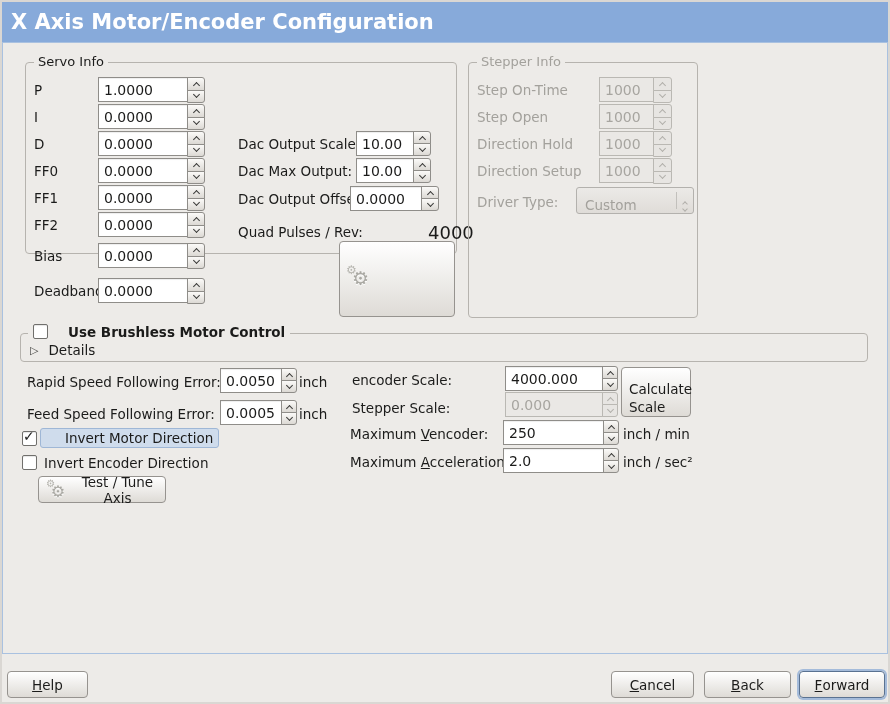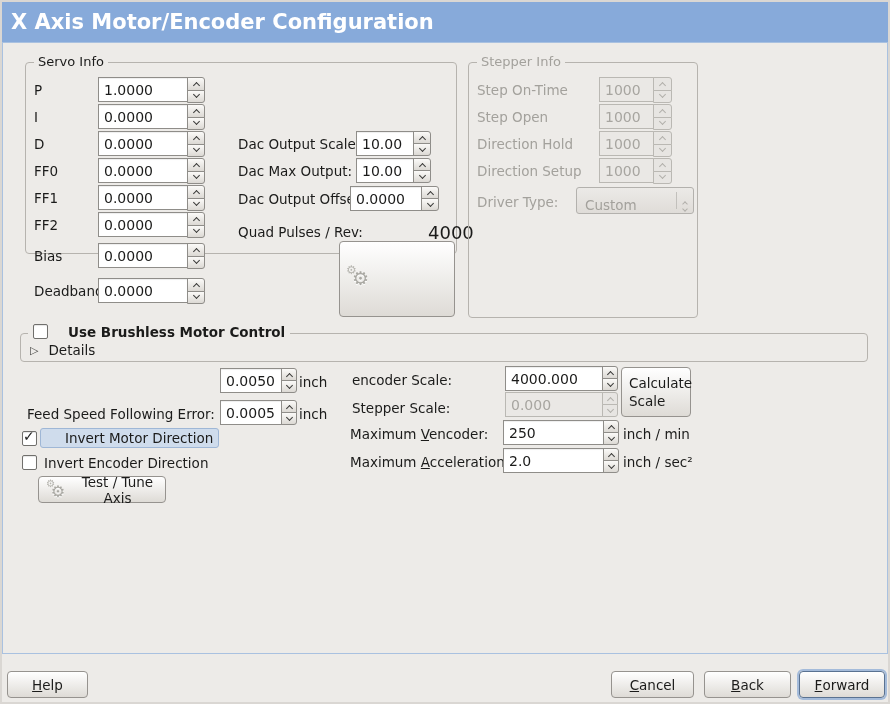--- a/index.html
+++ b/index.html
@@ -270,20 +270,21 @@
   <div class="abs frame" style="left:18px;top:331px;width:848px;height:29px;"></div>
   <div class="abs" style="left:26px;top:320px;height:19px;display:flex;align-items:center;gap:20px;background:#edebe8;padding:0 5px;">
     <span class="cb" style="position:relative;flex:0 0 15px;"></span>
     <span style="font-size:13.5px;font-weight:bold;white-space:nowrap;">Use Brushless Motor Control</span>
   </div>
   <div class="abs" style="left:28px;top:340px;display:flex;align-items:center;gap:10px;">
     <span class="expander-arrow">▷</span>
     <span class="lbl">Details</span>
   </div>
 
+  <div class="abs lbl" style="left:25px;top:372px;">Rapid Speed Following Error:</div>
   <div class="abs entry" style="left:218px;top:366px;width:62px;">0.0050</div>
   <span class="abs spin" style="left:279px;top:366px;height:25px;width:16px;">
       <span class="sc">
         <i class="chv up"></i>
       </span>
       <span class="sc">
         <i class="chv dn"></i>
       </span>
     </span>
   <div class="abs lbl" style="left:297px;top:372px;">inch</div>
@@ -320,21 +321,21 @@
   <div class="abs entry" style="left:503px;top:364px;width:98px;">4000.000</div>
   <span class="abs spin" style="left:600px;top:364px;height:25px;width:16px;">
       <span class="sc">
         <i class="chv up"></i>
       </span>
       <span class="sc">
         <i class="chv dn"></i>
       </span>
     </span>
 
-  <button class="btn multiline" style="left:619px;top:365px;width:70px;height:50px;justify-content:flex-start;padding-left:7px;">
+  <button class="btn multiline" style="left:619px;top:365px;width:70px;height:50px;justify-content:flex-start;padding-left:7px;align-items:flex-end;">
     <span class="multiline">Calculate
 Scale</span>
   </button>
 
   <div class="abs lbl" style="left:350px;top:398px;">Stepper Scale:</div>
   <div class="abs entry off" style="left:503px;top:390px;width:98px;">0.000</div>
   <span class="abs spin off" style="left:600px;top:390px;height:25px;width:16px;">
       <span class="sc">
         <i class="chv up"></i>
       </span>

